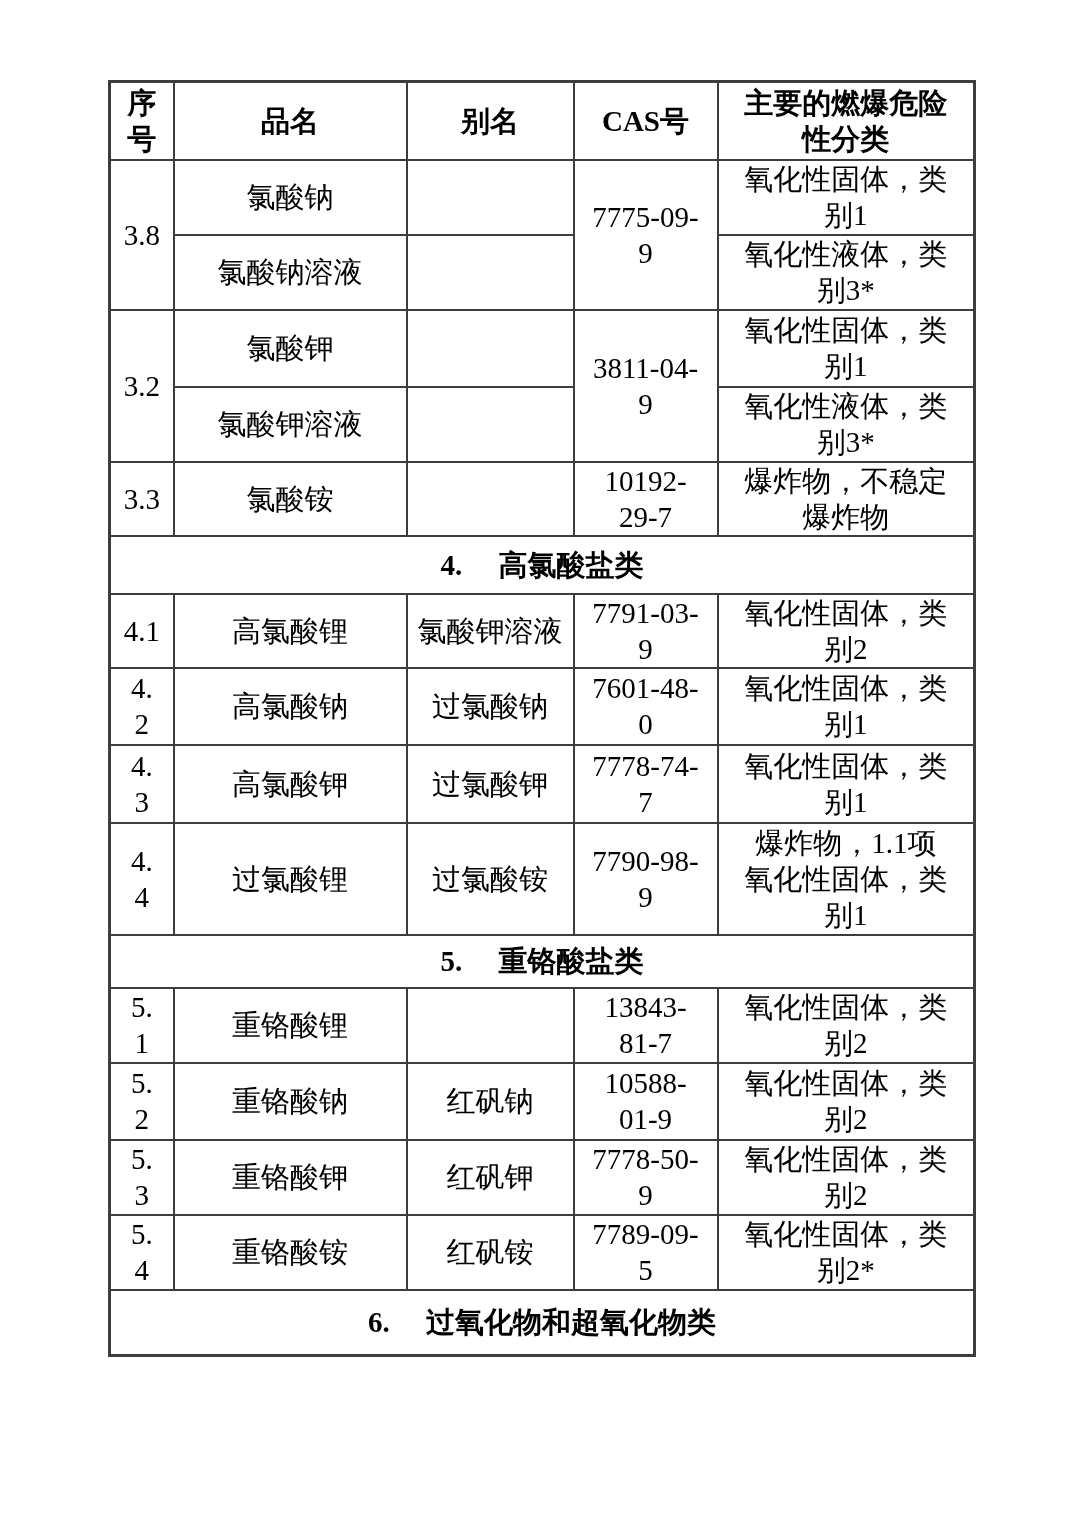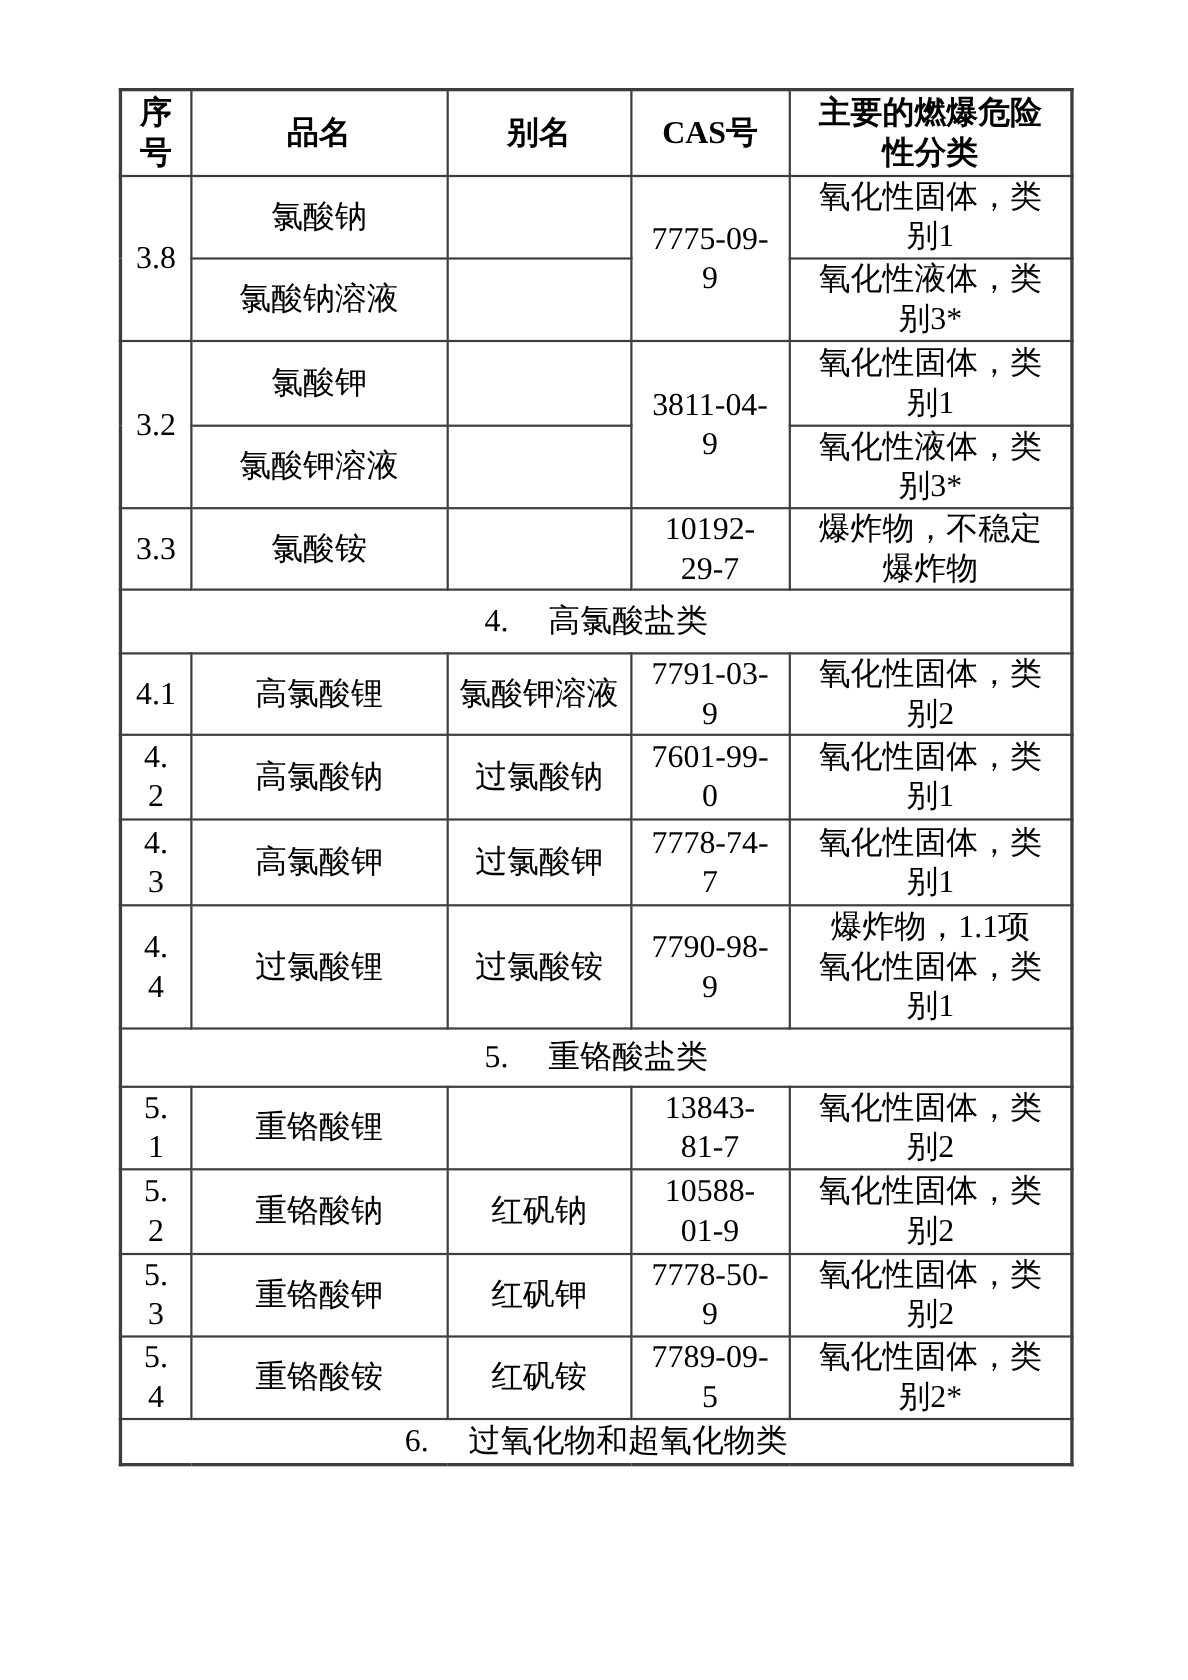--- a/index.html
+++ b/index.html
@@ -27,21 +27,21 @@
     text-align: center;
     vertical-align: middle;
     padding: 0 2px;
     font-size: 29px;
     line-height: 36px;
     white-space: pre-line;
     font-weight: normal;
     overflow: hidden;
   }
   .hazard th { font-weight: bold; }
-  .hazard td.section { font-weight: normal; }
+  .hazard td.section { font-weight: bold; }
 </style>
 </head>
 <body>
 
 <div class="page">
   <table class="hazard">
     <colgroup>
       <col style="width:64px">
       <col style="width:233px">
       <col style="width:167px">
@@ -113,21 +113,21 @@
       <td>7791-03-
 9</td>
       <td>氧化性固体，类
 别2</td>
     </tr>
     <tr style="height:77px">
       <td>4.
 2</td>
       <td>高氯酸钠</td>
       <td>过氯酸钠</td>
-      <td>7601-99-
+      <td>7601-48-
 0</td>
       <td>氧化性固体，类
 别1</td>
     </tr>
     <tr style="height:78px">
       <td>4.
 3</td>
       <td>高氯酸钾</td>
       <td>过氯酸钾</td>
       <td>7778-74-
@@ -185,18 +185,18 @@
       <td>5.
 4</td>
       <td>重铬酸铵</td>
       <td>红矾铵</td>
       <td>7789-09-
 5</td>
       <td>氧化性固体，类
 别2*</td>
     </tr>
 
-    <tr style="height:42px">
+    <tr style="height:66px">
       <td colspan="5" class="section">6.　 过氧化物和超氧化物类</td>
     </tr>
   </tbody>
     </table>
 </div>
 
 </body></html>

